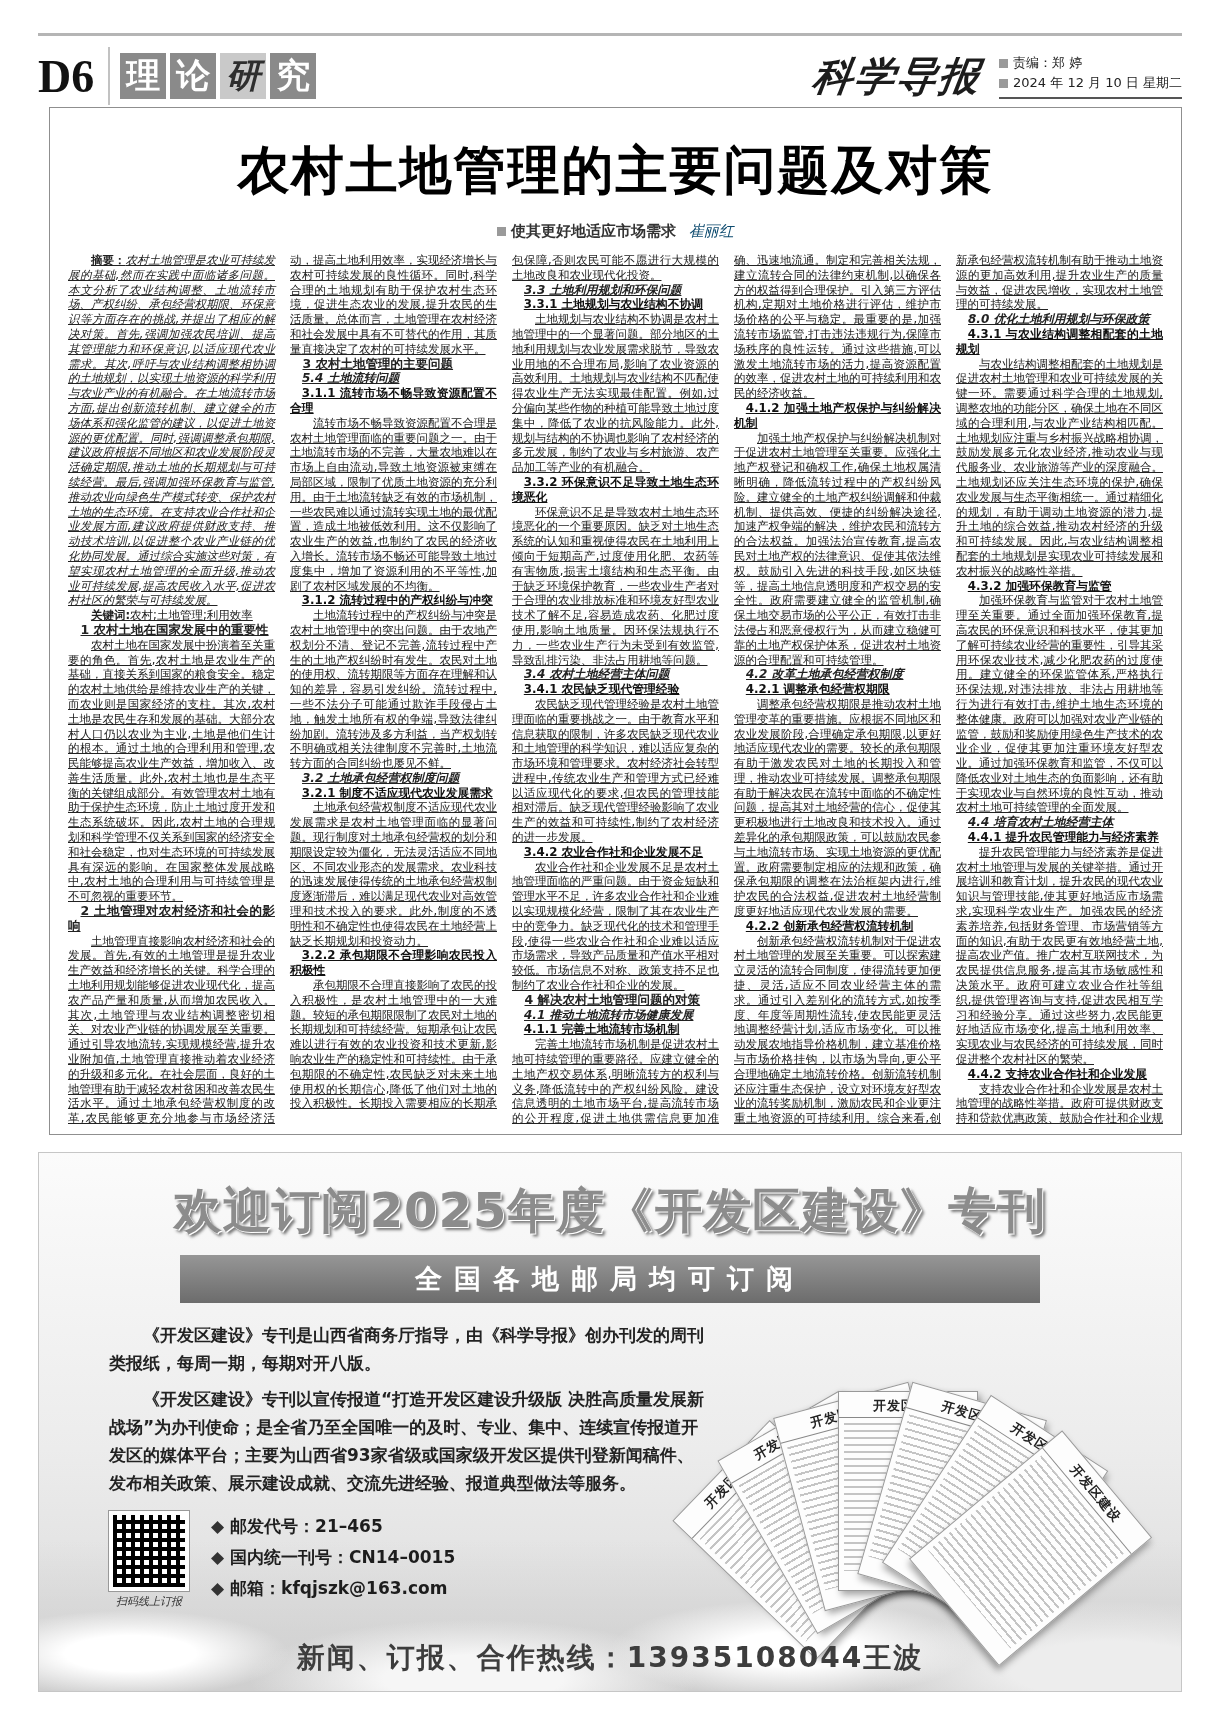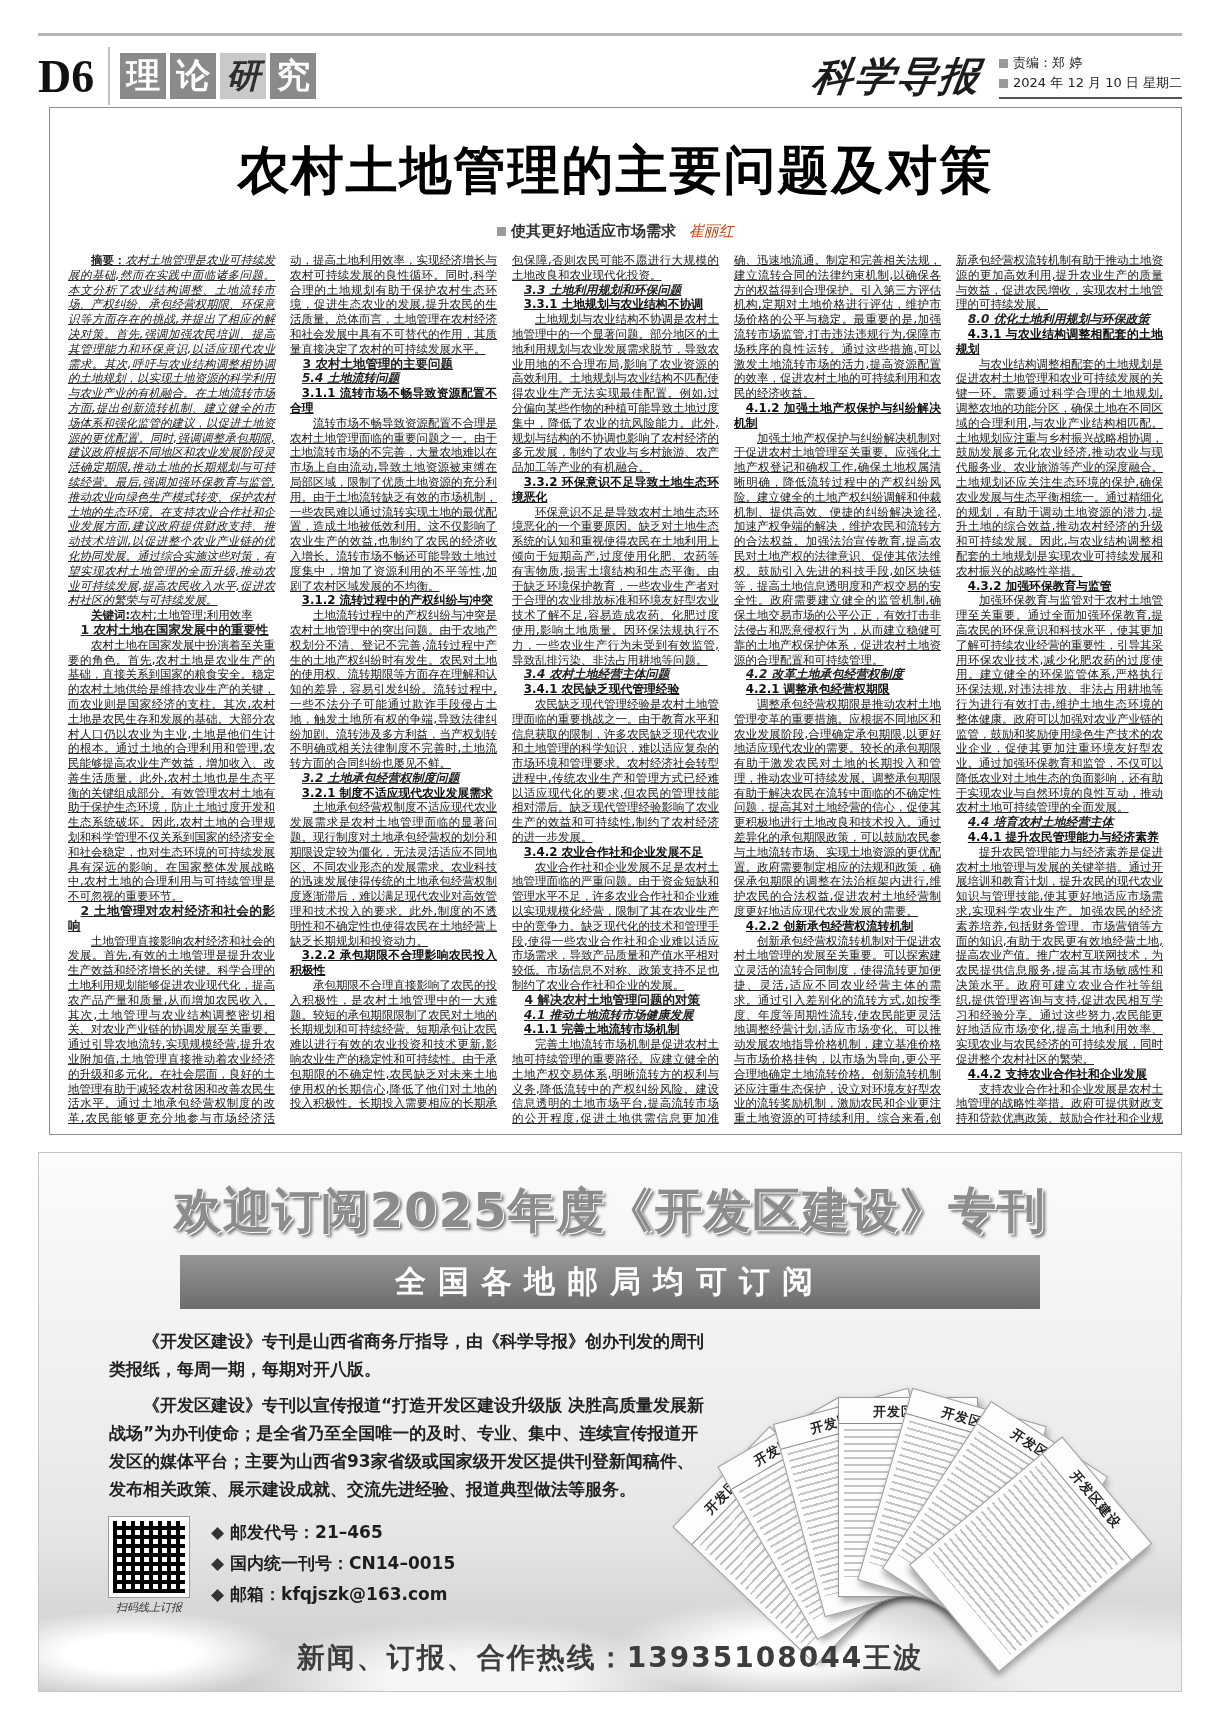--- a/index.html
+++ b/index.html
@@ -19,37 +19,37 @@
             font-size:40px;color:#1c1c1c;transform:skewX(-8deg);letter-spacing:2px;}
   .hdr-info{font-size:13px;color:#222;line-height:20px;border-bottom:2px solid #555;padding-bottom:4px;}
   .hdr-info .row{display:flex;align-items:center;gap:5px;}
   .sq{display:inline-block;width:9px;height:9px;background:#9a9a9a;}
   
   .article{position:absolute;top:107px;left:38px;right:38px;height:1028px;border:1px solid #8f8f8f;
            padding:0 18px;box-sizing:border-box;margin-left:11px;}
   .a-title{margin-top:28px;text-align:center;font-size:52px;font-weight:900;letter-spacing:2px;color:#000;}
   .byline{margin-top:16px;text-align:center;font-size:15px;color:#333;}
   .byline .org{font-weight:bold;}
-  .byline .auth{font-style:italic;color:#c2410c;margin-left:8px;}
+  .byline .auth{font-style:italic;color:#0c4a6e;margin-left:8px;}
   .cols{margin-top:12px;height:874px;overflow:hidden;columns:5;column-gap:15px;column-fill:auto;
         text-align:justify;font-size:11.5px;line-height:14.8px;color:#222;}
   .cols .blk{margin:0;text-decoration:underline;}
   .cols .p,.cols .abstract,.cols .keywords,.cols .ref{text-indent:2em;}
   .cols .abstract{font-style:italic;}
   .cols .h2{font-weight:bold;font-size:12.5px;text-indent:1em;}
   .cols .h3{font-weight:bold;font-style:italic;font-size:12px;text-indent:1em;}
   .cols .h4{font-weight:bold;font-size:11.8px;text-indent:1em;color:#111;}
   .cols b{font-style:normal;}
   
   .ad{position:absolute;top:1152px;left:38px;right:38px;height:538px;border:1px solid #c6c6c6;
       background:linear-gradient(180deg,#fbfbfb 0%,#ececec 55%,#d9d9d9 100%);overflow:hidden;}
   .ad-title{margin-top:26px;text-align:center;font-size:48px;font-weight:900;color:#8c8c8c;
             letter-spacing:1px;text-shadow:1px 1px 0 #fff,3px 3px 3px #777;}
   .ad-banner{width:860px;margin:12px auto 0;background:linear-gradient(180deg,#969696,#6c6c6c);
-             color:#fff;font-size:31px;font-weight:bold;text-align:center;letter-spacing:12px;padding:6px 0;}
+             color:#fff;font-size:27px;font-weight:bold;text-align:center;letter-spacing:12px;padding:6px 0;}
   .ad-body{display:flex;padding:18px 30px 0 70px;position:relative;z-index:2;}
   .ad-left{width:600px;}
   .ad-left p{margin:0 0 8px;font-size:17px;line-height:28px;font-weight:bold;color:#222;text-indent:2em;}
   .ad-bottom{display:flex;align-items:flex-start;margin-top:14px;gap:22px;}
   .qrwrap{text-align:center;}
   .qr{width:72px;height:72px;border:4px solid #fff;outline:1px solid #999;
       background:repeating-linear-gradient(0deg,#000 0 4px,transparent 4px 9px),
                  repeating-linear-gradient(90deg,#000 0 4px,#fff 4px 9px);}
   .qrcap{font-size:11px;color:#333;margin-top:3px;font-style:italic;}
   .bullets{font-size:17px;font-weight:bold;color:#1d1d1d;line-height:31px;}

